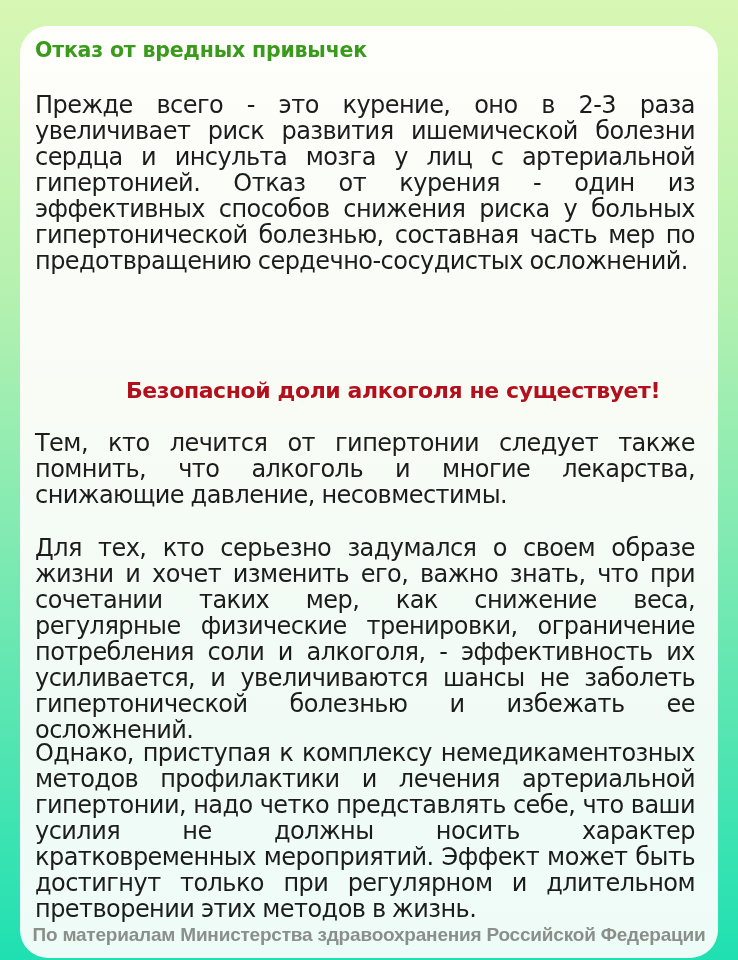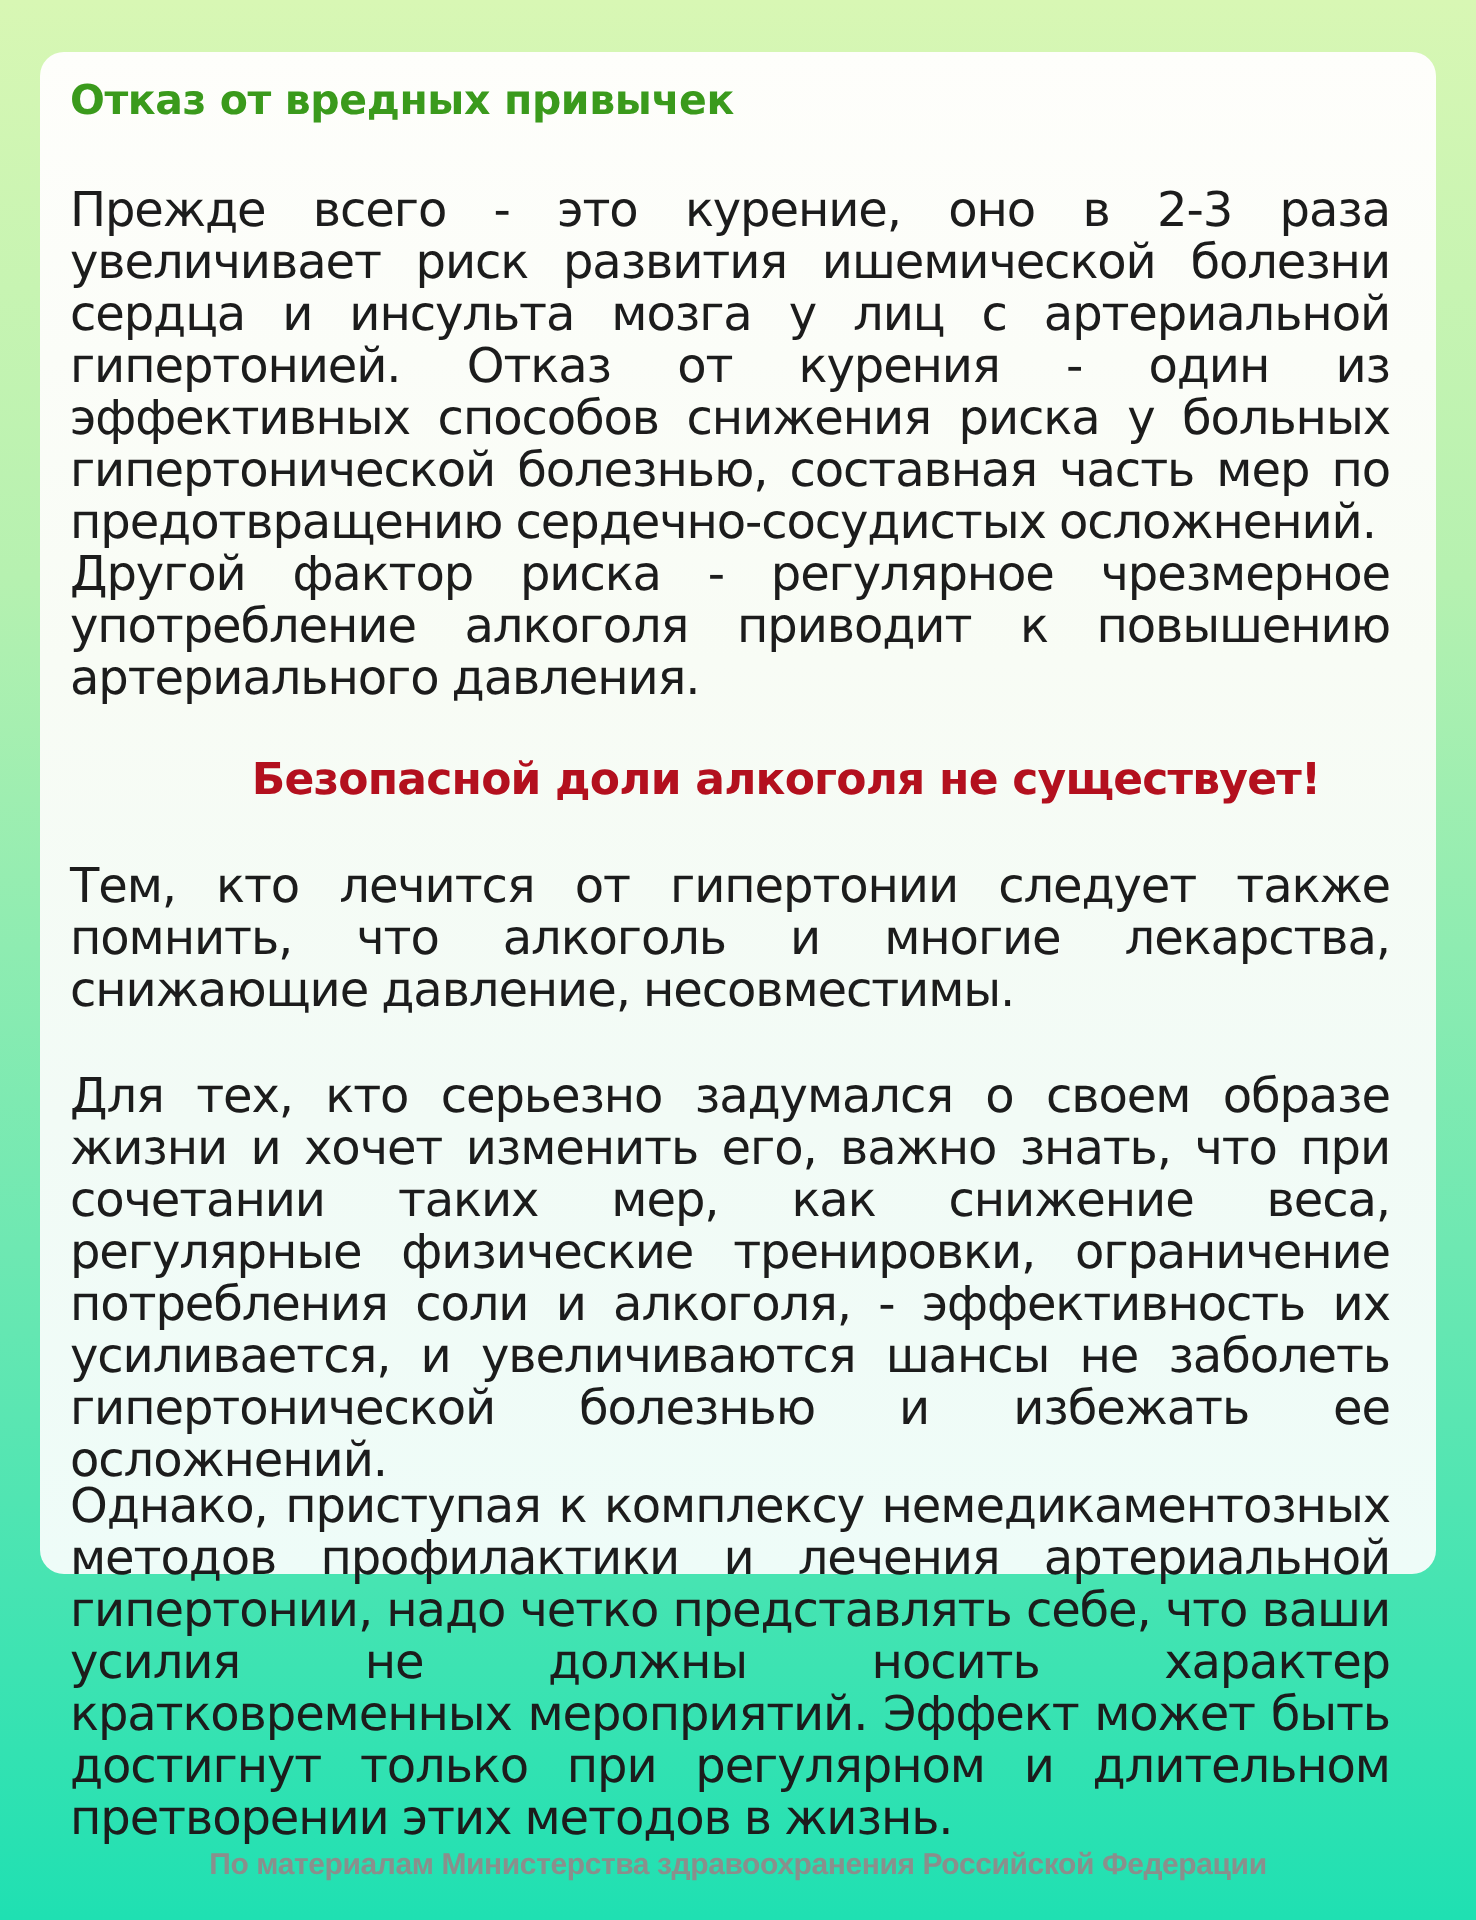--- a/index.html
+++ b/index.html
@@ -3,22 +3,22 @@
 <meta charset="utf-8">
 <style>
   html, body { margin: 0; padding: 0; }
   body {
     width: 738px; height: 960px; overflow: hidden;
     background: linear-gradient(180deg, #d8f7b4 0%, #b6f1b0 30%, #6ee8b2 65%, #1fe0b2 100%);
     font-family: "DejaVu Sans", sans-serif;
     position: relative;
   }
   .card {
-    position: absolute; left: 20px; top: 26px; width: 698px; height: 761px;
-    border-radius: 12px;
+    position: absolute; left: 20px; top: 26px; width: 698px; height: 932px;
+    border-radius: 28px;
     background: linear-gradient(180deg, #fefefb 0%, #f8fcf5 40%, #f2fbf6 70%, #eefcf8 100%);
     box-sizing: border-box;
     padding: 0 23px 0 15px;
   }
   .title {
     position: absolute; left: 15px; top: 12px;
     font-family: "DejaVu Sans", sans-serif;
     font-weight: bold; font-size: 20.5px; color: #3a9a1c;
     letter-spacing: -0.2px;
   }
@@ -33,33 +33,32 @@
   .warn {
     position: absolute; left: 0; width: 698px; text-align: center;
     font-family: "DejaVu Sans", sans-serif;
     font-weight: bold; font-size: 22px; color: #b3101e;
     letter-spacing: -0.4px;
     padding-left: 24px;
   }
   .source {
     position: absolute; left: 0; width: 698px; text-align: center; top: 898px;
     font-family: "Liberation Sans", sans-serif;
-    font-weight: bold; font-size: 15px; color: #8a8f8c;
+    font-weight: bold; font-size: 19px; color: #8a8f8c;
     letter-spacing: -0.2px;
   }
 </style>
 </head>
 <body>
 
 <div class="card">
   <div class="title">Отказ от вредных привычек</div>
 
   <div class="para" style="top:66px;">Прежде всего - это курение, оно в 2-3 раза увеличивает риск развития ишемической болезни сердца и инсульта мозга у лиц с артериальной гипертонией. Отказ от курения - один из эффективных способов снижения риска у больных гипертонической болезнью, составная часть мер по предотвращению сердечно-сосудистых осложнений.</div>
 
-  <div class="para" style="top:248px;">Другой фактор риска - регулярное чрезмерное употребление алкоголя приводит к повышению артериального давления.</div>
 
   <div class="warn" style="top:352px;">Безопасной доли алкоголя не существует!</div>
 
   <div class="para" style="top:509px;">Для тех, кто серьезно задумался о своем образе жизни и хочет изменить его, важно знать, что при сочетании таких мер, как снижение веса, регулярные физические тренировки, ограничение потребления соли и алкоголя, - эффективность их усиливается, и увеличиваются шансы не заболеть гипертонической болезнью и избежать ее осложнений.</div>
 
   <div class="para" style="top:404px;">Тем, кто лечится от гипертонии следует также помнить, что алкоголь и многие лекарства, снижающие давление, несовместимы.</div>
 
   <div class="para" style="top:714px;">Однако, приступая к комплексу немедикаментозных методов профилактики и лечения артериальной гипертонии, надо четко представлять себе, что ваши усилия не должны носить характер кратковременных мероприятий. Эффект может быть достигнут только при регулярном и длительном претворении этих методов в жизнь.</div>
 
   <div class="source">По материалам Министерства здравоохранения Российской Федерации</div>

